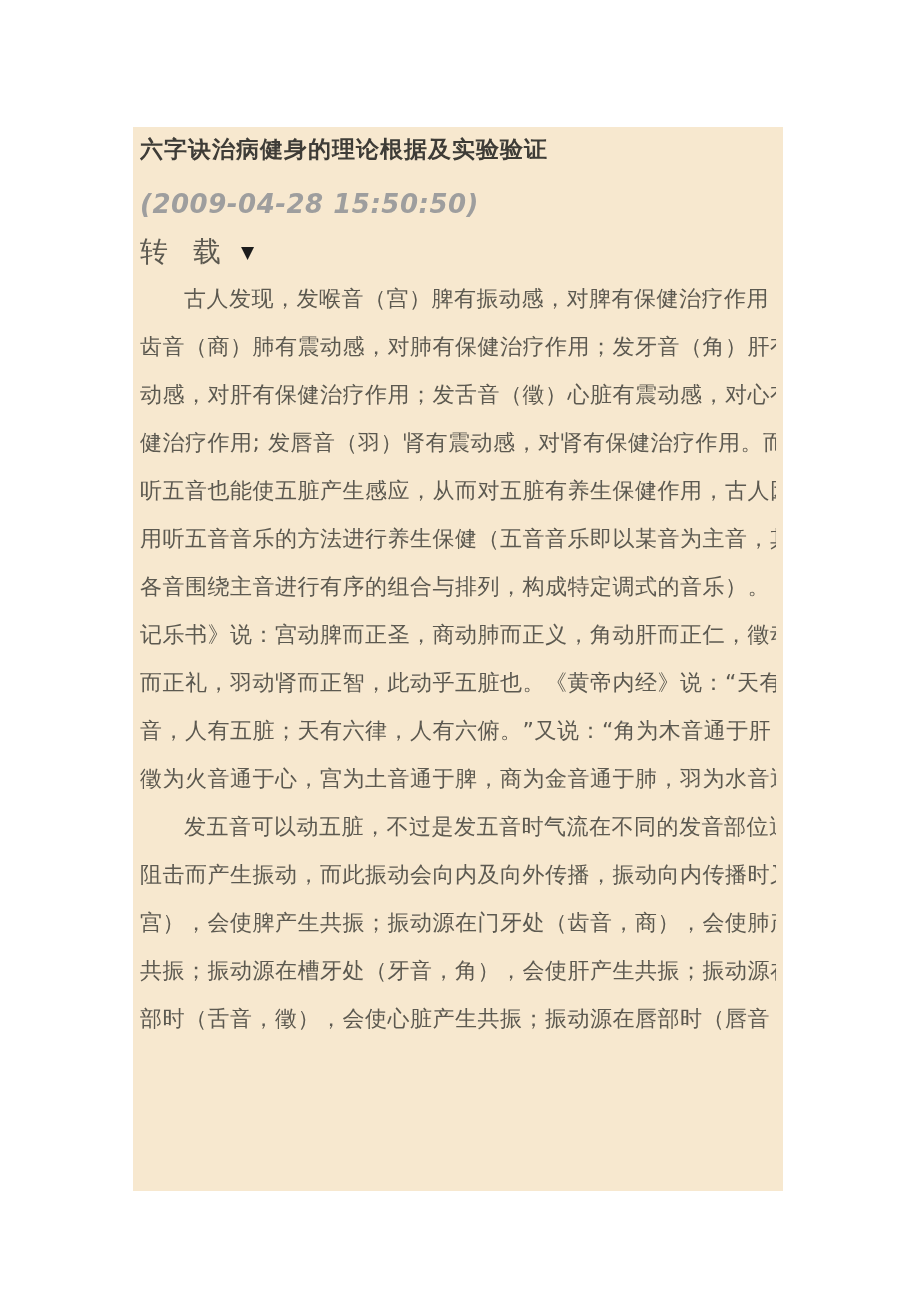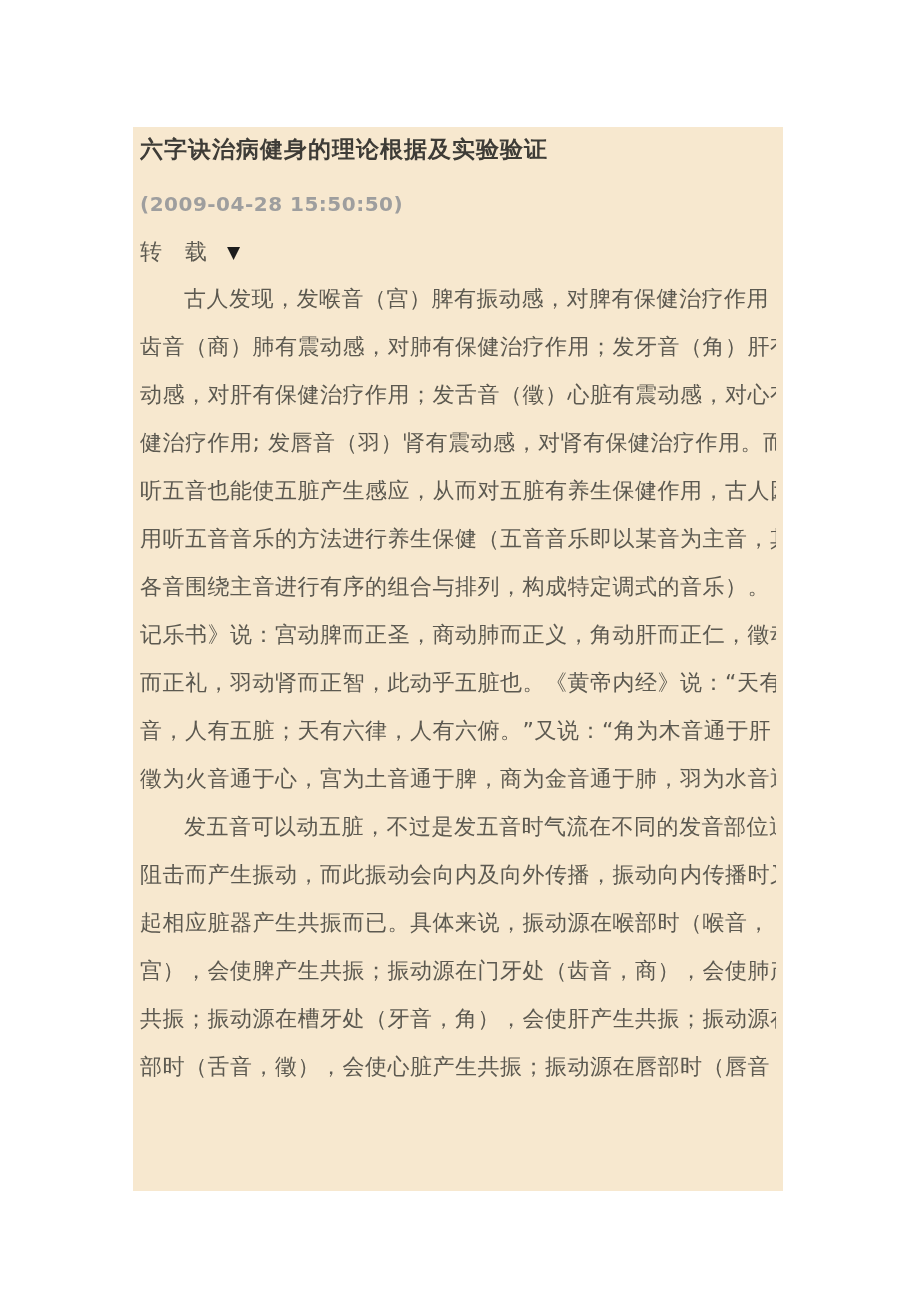--- a/index.html
+++ b/index.html
@@ -33,36 +33,37 @@
     font-size: 23px;
     line-height: 32px;
     font-weight: bold;
     color: var(--title-color, #3e3c37);
     letter-spacing: 1px;
     white-space: nowrap;
     overflow: hidden;
   }
   .timestamp {
     margin-top: 24px;
-    font-size: 20px;
+    font-size: 26px;
     line-height: 30px;
     font-weight: bold;
     color: var(--timestamp-color, #9e9e9e);
     letter-spacing: 0.5px;
+    font-style: italic;
   }
   .repost-row {
     margin-top: 18px;
     display: flex;
     align-items: center;
     gap: 12px;
     cursor: pointer;
     width: 120px;
   }
   .repost-label {
-    font-size: 22px;
+    font-size: 28px;
     line-height: 30px;
     color: var(--body-color, #4a4840);
     letter-spacing: 8px;
   }
   .caret {
     font-size: 17px;
     color: #1c1c1c;
     line-height: 30px;
   }
   .article-body {
@@ -110,21 +111,20 @@
           <div class="line">用听五音音乐的方法进行养生保健（五音音乐即以某音为主音，其余</div>
           <div class="line">各音围绕主音进行有序的组合与排列，构成特定调式的音乐）。《史</div>
           <div class="line">记乐书》说：宫动脾而正圣，商动肺而正义，角动肝而正仁，徵动心</div>
           <div class="line">而正礼，羽动肾而正智，此动乎五脏也。《黄帝内经》说：“天有五</div>
           <div class="line">音，人有五脏；天有六律，人有六俯。”又说：“角为木音通于肝，</div>
           <div class="line">徵为火音通于心，宫为土音通于脾，商为金音通于肺，羽为水音通于</div>
         </div>
         <div class="paragraph">
           <div class="line indent">发五音可以动五脏，不过是发五音时气流在不同的发音部位遇到</div>
           <div class="line">阻击而产生振动，而此振动会向内及向外传播，振动向内传播时又引</div>
-          <div class="line">起相应脏器产生共振而已。具体来说，振动源在喉部时（喉音，</div>
           <div class="line">宫），会使脾产生共振；振动源在门牙处（齿音，商），会使肺产生</div>
           <div class="line">共振；振动源在槽牙处（牙音，角），会使肝产生共振；振动源在舌</div>
           <div class="line">部时（舌音，徵），会使心脏产生共振；振动源在唇部时（唇音，</div>
         </div>
       </div>
 
   </div>
 </div>
 
 </body></html>

